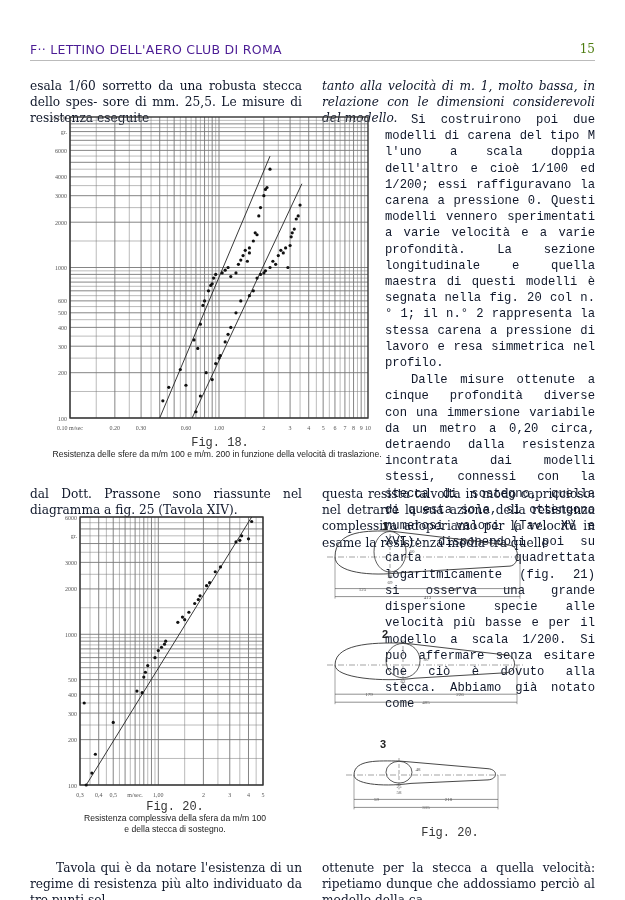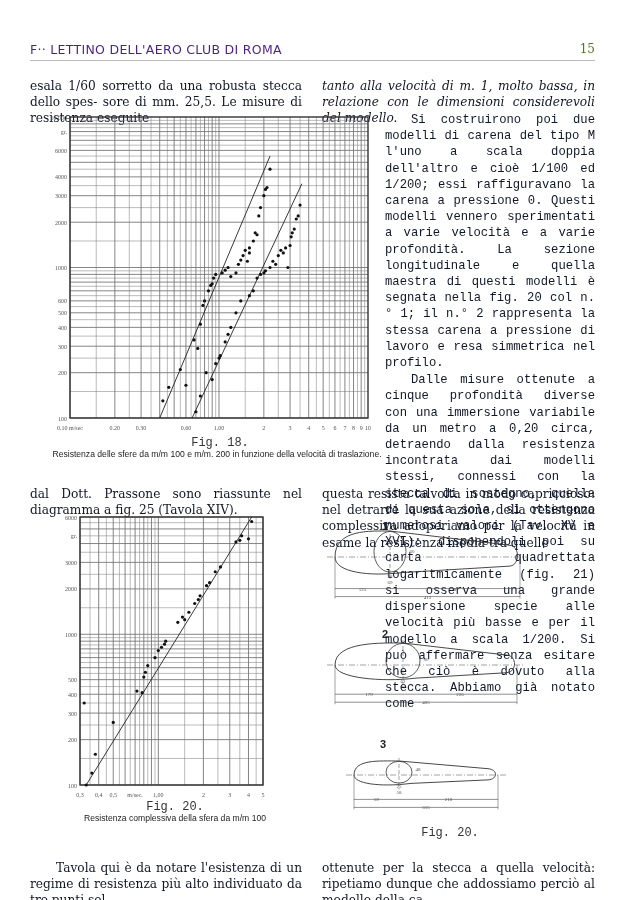--- a/index.html
+++ b/index.html
@@ -327,20 +327,21 @@
       <circle cx="201.6322544739883" cy="27.83055865118351" r="1.6" fill="#111"></circle>
       <circle cx="195.97254688339535" cy="33.923898623565094" r="1.6" fill="#111"></circle>
       <circle cx="208.4854928762314" cy="30.806350274826997" r="1.6" fill="#111"></circle>
       <circle cx="211.65907858478676" cy="13.516007208848123" r="1.6" fill="#111"></circle>
       <circle cx="44.197947103072366" cy="194.99896895474177" r="1.6" fill="#111"></circle>
     </svg>
 </div>
 <div class="abs caption-fig" style="left:60px;top:800px;width:230px;">Fig. 20.</div>
 <div class="abs caption-bold" style="left:60px;top:813px;width:230px;">
   <div>Resistenza complessiva della sfera da m/m 100</div>
+  <div>e della stecca di sostegno.</div>
 </div>
 
 <div class="abs" style="left:300px;top:515px;width:325px;height:320px;">
   <svg id="fig20" width="325" height="320">
       <g>
         <text x="82" y="15" font-size="11" font-weight="bold" style="font-family:&quot;Liberation Sans&quot;,&quot;DejaVu Sans&quot;,sans-serif;fill:#222;">1</text>
         <path d="M 35 42 C 35 14, 70 16, 90 16 L 210 30.299999999999997 C 220 31.6, 220 49.8, 210 51.1 L 102 57.6 C 70 61.6, 35 57.6, 35 42 Z" fill="none" stroke="#333" stroke-width="0.9"></path>
         <ellipse cx="90" cy="36.8" rx="16" ry="20.28" fill="none" stroke="#333" stroke-width="0.8"></ellipse>
         <line x1="27" x2="228" y1="42" y2="42" stroke="#666" stroke-width="0.6" stroke-dasharray="6 2 1 2"></line>
         <line x1="90" x2="90" y1="13" y2="63.6" stroke="#666" stroke-width="0.6" stroke-dasharray="4 2"></line>

